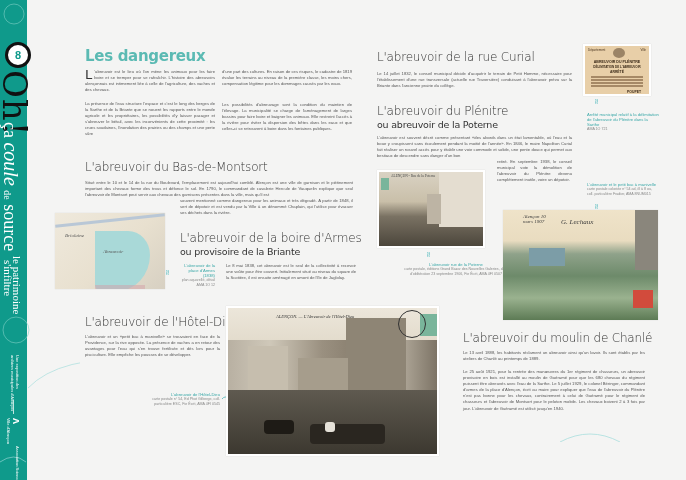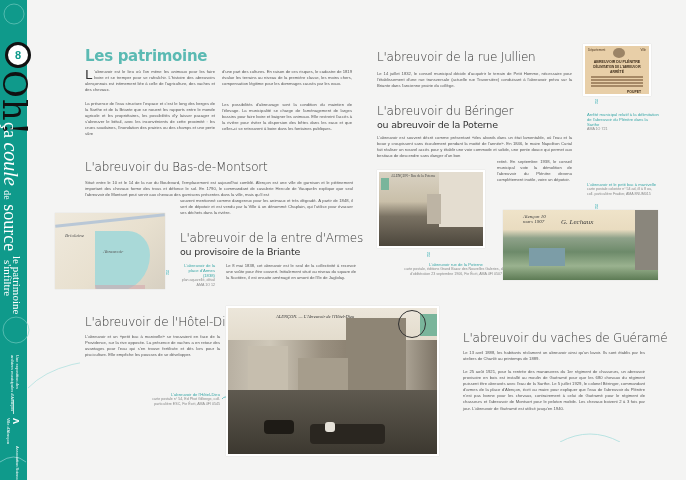--- a/index.html
+++ b/index.html
@@ -84,41 +84,41 @@
     <div>archives municipales d'Alençon</div>
   </div>
   <div class="sep"></div>
   <div class="rot logo">
     <div style="font-size:9px;font-weight:bold;line-height:9px">Λ</div>
     <div>Ville d'Alençon</div>
   </div>
   <div class="rot logo" style="top:446px">Association Sciences &amp; Patrimoines Curieux</div>
 </div>
 
-<div class="h-main">Les patrimoine</div>
+<div class="h-main">Les dangereux</div>
 <div class="p" style="left:85px;top:69px;width:130px;">
   <span class="dropcap">L</span><span>'abreuvoir est le lieu où l'on mène les animaux pour les faire boire et se tremper pour se rafraîchir. L'histoire des abreuvoirs alençonnais est intimement liée à celle de l'agriculture, des vaches et des chevaux.</span>
 </div>
 <div class="p" style="left:85px;top:101px;width:130px;">La présence de l'eau structure l'espace et c'est le long des berges de la Sarthe et de la Briante que se nouent les rapports entre le monde agricole et les propriétaires, les possibilités d'y laisser pacager et s'abreuver le bétail, avec les inconvénients de cette proximité : les crues soudaines, l'inondation des prairies ou des champs et une perte sûre</div>
 <div class="p" style="left:222px;top:69px;width:130px;">d'une part des cultures. En raison de ces risques, le cadastre de 1819 évalue les terrains au niveau de la première classe, les moins chers, compensation légitime pour les dommages causés par les eaux.</div>
 <div class="p" style="left:222px;top:102px;width:130px;">Les possibilités d'abreuvage sont la condition du maintien de l'élevage. La municipalité se charge de l'aménagement de larges bassins pour faire boire et baigner les animaux. Elle restreint l'accès à la rivière pour éviter la dispersion des bêtes dans les eaux et que celles-ci se retrouvent à boire dans les fontaines publiques.</div>
 
 <div class="h2" style="left:85px;top:160px;">L'abreuvoir du Bas-de-Montsort</div>
 <div class="p" style="left:85px;top:180px;width:268px;">Situé entre le 10 et le 14 de la rue du Boulevard, l'emplacement est aujourd'hui comblé. Alençon est une ville de garnison et le piétinement important des chevaux forme des trous et défonce le sol. En 1790, le commandant de cavalerie Hercule de Vauquelin explique que seul l'abreuvoir de Montsort peut servir aux chevaux des garnisons présentes dans la ville, mais qu'il est</div>
 <div class="p" style="left:180px;top:198px;width:173px;">souvent mentionné comme dangereux pour les animaux et très dégradé. À partir de 1848, il sert de dépotoir et est vendu par la Ville à un dénommé Chaplain, qui l'utilise pour évacuer ses déchets dans la rivière.</div>
 
 <div class="img map" style="left:55px;top:213px;width:110px;height:76px;border:none;">
   <div class="map-water" style="left:40px;top:18px;width:55px;height:60px;"></div>
   <div style="position:absolute;left:0;top:6px;width:110px;height:3px;background:#b9c7d6;transform:rotate(-6deg);"></div>
   <div style="position:absolute;left:10px;top:20px;font-size:5px;font-style:italic;color:#555;font-family:'Liberation Serif',serif;">Briolaine</div>
   <div style="position:absolute;left:48px;top:36px;font-size:5px;font-style:italic;color:#555;font-family:'Liberation Serif',serif;">Abreuvoir</div>
   <div style="position:absolute;left:40px;top:72px;width:50px;height:4px;background:#d3a0a8;opacity:.5;"></div>
 </div>
 
-<div class="h2" style="left:180px;top:231px;">L'abreuvoir de la entre d'Armes</div>
+<div class="h2" style="left:180px;top:231px;">L'abreuvoir de la boire d'Armes</div>
 <div class="h3" style="left:180px;top:246px;">ou provisoire de la Briante</div>
 <div class="cap right" style="left:180px;top:263px;width:35px;">
   <span class="t">L'abreuvoir de la place d'Armes (1838)</span>
   <span>plan aquarellé, détail AMA 1O 12</span>
 </div>
 <div class="glyph" style="left:164px;top:268px;">≈</div>
 <div class="p" style="left:226px;top:263px;width:130px;">Le 8 mai 1838, cet abreuvoir est le seul de la collectivité à recevoir une voûte pour être couvert. Initialement situé au niveau du square de la Scotière, il est ensuite aménagé en amont de l'île de Jaglolay.</div>
 
 <div class="h2" style="left:85px;top:315px;">L'abreuvoir de l'Hôtel-Dieu</div>
 <div class="p" style="left:85px;top:334px;width:135px;">L'abreuvoir et un «petit bac à manivelle» se trouvaient en face de la Providence, sur la rive opposée. La présence de vaches a en retour des avantages pour l'eau qui s'en trouve fertilisée et dès lors pour la pisciculture. Elle empêche les pousses de se développer.</div>
@@ -136,24 +136,24 @@
   <div class="building" style="left:20px;top:38px;width:40px;height:60px;background:#c6beae;"></div>
   <div class="building" style="left:70px;top:50px;width:50px;height:46px;background:#a69d8c;"></div>
   <div class="water"></div>
   <div style="position:absolute;left:36px;top:112px;width:30px;height:14px;background:#1e1b16;border-radius:4px;"></div>
   <div style="position:absolute;left:82px;top:116px;width:75px;height:20px;background:#2a2620;border-radius:4px;"></div>
   <div style="position:absolute;left:97px;top:114px;width:10px;height:10px;background:#e5e1d8;border-radius:3px;"></div>
   <div class="stamp-green" style="left:192px;top:6px;width:18px;height:22px;"></div>
   <div style="position:absolute;left:170px;top:2px;width:28px;height:28px;border:1px solid #333;border-radius:50%;"></div>
 </div>
 
-<div class="h2" style="left:377px;top:50px;">L'abreuvoir de la rue Jullien</div>
+<div class="h2" style="left:377px;top:50px;">L'abreuvoir de la rue Curial</div>
 <div class="p" style="left:377px;top:71px;width:195px;">Le 14 juillet 1832, le conseil municipal décide d'acquérir le terrain de Petit Homme, nécessaire pour l'établissement d'une rue transversale (actuelle rue Traversière) conduisant à l'abreuvoir prévu sur la Briante dans l'ancienne prairie du collège.</div>
 
-<div class="h2" style="left:377px;top:104px;">L'abreuvoir du Béringer</div>
+<div class="h2" style="left:377px;top:104px;">L'abreuvoir du Plénitre</div>
 <div class="h3" style="left:377px;top:119px;">ou abreuvoir de la Poterne</div>
 <div class="p" style="left:377px;top:135px;width:195px;">L'abreuvoir est souvent décrit comme présentant «des abords dans un état lamentable, où l'eau et la boue y croupissent sans écoulement pendant la moitié de l'année». En 1846, le maire Napoléon Curial fait réaliser un nouvel accès pour y établir une voie commode et solide, une pente douce qui permet aux bestiaux de descendre sans danger d'un bon</div>
 <div class="p" style="left:497px;top:159px;width:75px;">retiré. En septembre 1938, le conseil municipal vote la démolition de l'abreuvoir du Plénitre devenu complètement inutile, voire un dépotoir.</div>
 
 <div class="img sepia" style="left:377px;top:170px;width:108px;height:78px;">
   <div style="position:absolute;left:12px;top:2px;font-size:3.5px;color:#444;font-family:'Liberation Serif',serif;">ALENÇON - Rue de la Poterne</div>
   <div class="building" style="left:60px;top:0;width:46px;height:55px;background:#e4ddd0;"></div>
   <div class="building" style="left:48px;top:22px;width:14px;height:30px;background:#bdb4a4;"></div>
   <div class="stamp-green" style="left:2px;top:6px;width:8px;height:12px;"></div>
 </div>
@@ -180,26 +180,26 @@
 <div class="cap" style="left:587px;top:112px;width:72px;">
   <span class="t">Arrêté municipal relatif à la délimitation de l'abreuvoir du Plénitre dans la Sarthe</span>
   <span>AMA 1O 721</span>
 </div>
 <div class="cap" style="left:587px;top:182px;width:72px;">
   <span class="t">L'abreuvoir et le petit bac à manivelle</span>
   <span>carte postale coloriée n° 54 ad, ill à 8 ou, coll. particulière Fradier, AMA 8NUM015</span>
 </div>
 <div class="glyph" style="left:593px;top:202px;">≈</div>
 
-<div class="img color-card" style="left:503px;top:210px;width:155px;height:70px;border:none;">
+<div class="img color-card" style="left:503px;top:210px;width:155px;height:110px;border:none;">
   <div style="position:absolute;left:20px;top:4px;font-size:5px;font-style:italic;color:#3a3a3a;font-family:'Liberation Serif',serif;line-height:5px;width:30px;">Alençon 10 mars 1907</div>
   <div style="position:absolute;left:58px;top:8px;font-size:7px;font-style:italic;color:#3a3a3a;font-family:'Liberation Serif',serif;">G. Lechaux</div>
   <div class="building" style="left:26px;top:38px;width:36px;height:18px;background:#7c9da7;"></div>
   <div class="building" style="left:132px;top:0;width:23px;height:60px;background:#8a867c;"></div>
   <div class="stamp-red" style="left:130px;top:80px;width:20px;height:18px;"></div>
 </div>
 
-<div class="h2" style="left:463px;top:331px;">L'abreuvoir du vaches de Guéramé</div>
+<div class="h2" style="left:463px;top:331px;">L'abreuvoir du moulin de Chanlé</div>
 <div class="p" style="left:463px;top:350px;width:182px;">Le 13 avril 1888, les habitants réclament un abreuvoir ainsi qu'un lavoir. Ils sont établis par les ateliers de Chanlé au printemps de 1889.</div>
 <div class="p" style="left:463px;top:369px;width:182px;">Le 25 août 1921, pour la rentrée des manœuvres du 1er régiment de chasseurs, un abreuvoir provisoire en bois est installé au moulin de Guéramé pour que les 680 chevaux du régiment puissent être abreuvés avec l'eau de la Sarthe. Le 5 juillet 1929, le colonel Béringer, commandant d'armes de la place d'Alençon, écrit au maire pour expliquer que l'eau de l'abreuvoir du Plénitre n'est pas bonne pour les chevaux, contrairement à celui de Guéramé pour le régiment de chasseurs et l'abreuvoir de Montsort pour le peloton mobile. Les chevaux boivent 2 à 3 fois par jour. L'abreuvoir de Guéramé est utilisé jusqu'en 1940.</div>
 <svg style="position:absolute;left:560px;top:430px;width:60px;height:12px" viewBox="0 0 60 12">
   <path d="M0 12 Q30 -4 60 12" fill="none" stroke="#a8dedd" stroke-width="0.8"></path>
 </svg>
 
 </body></html>

